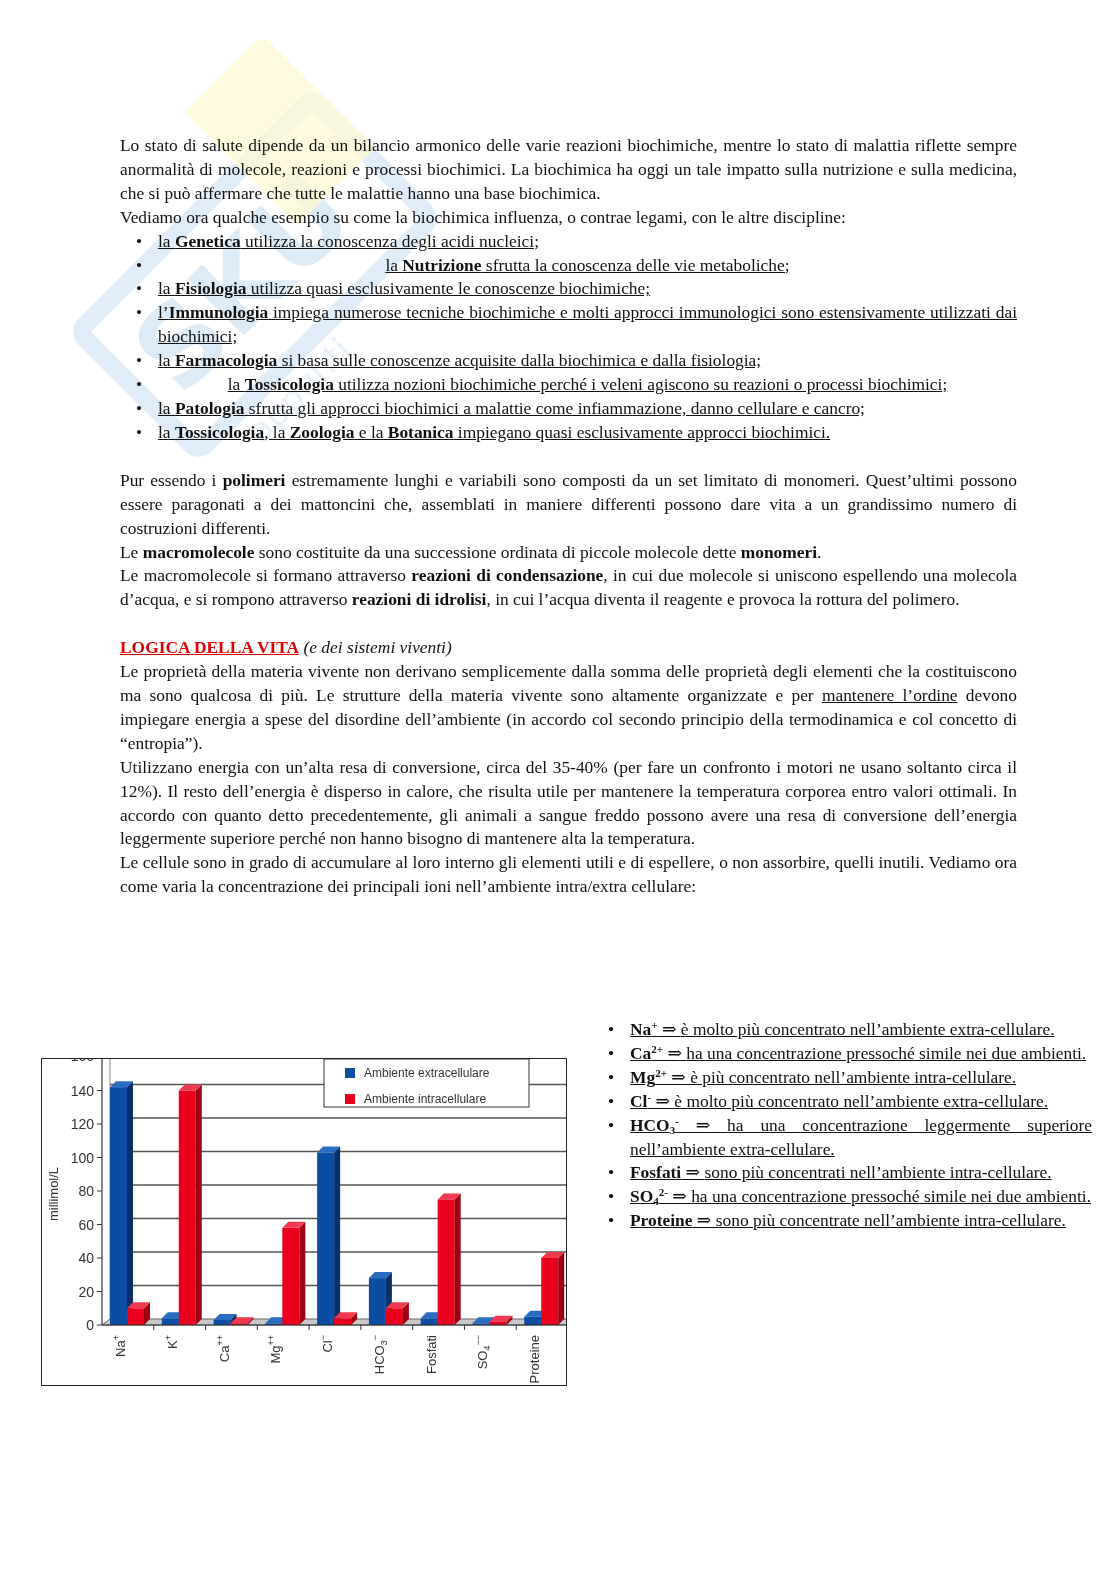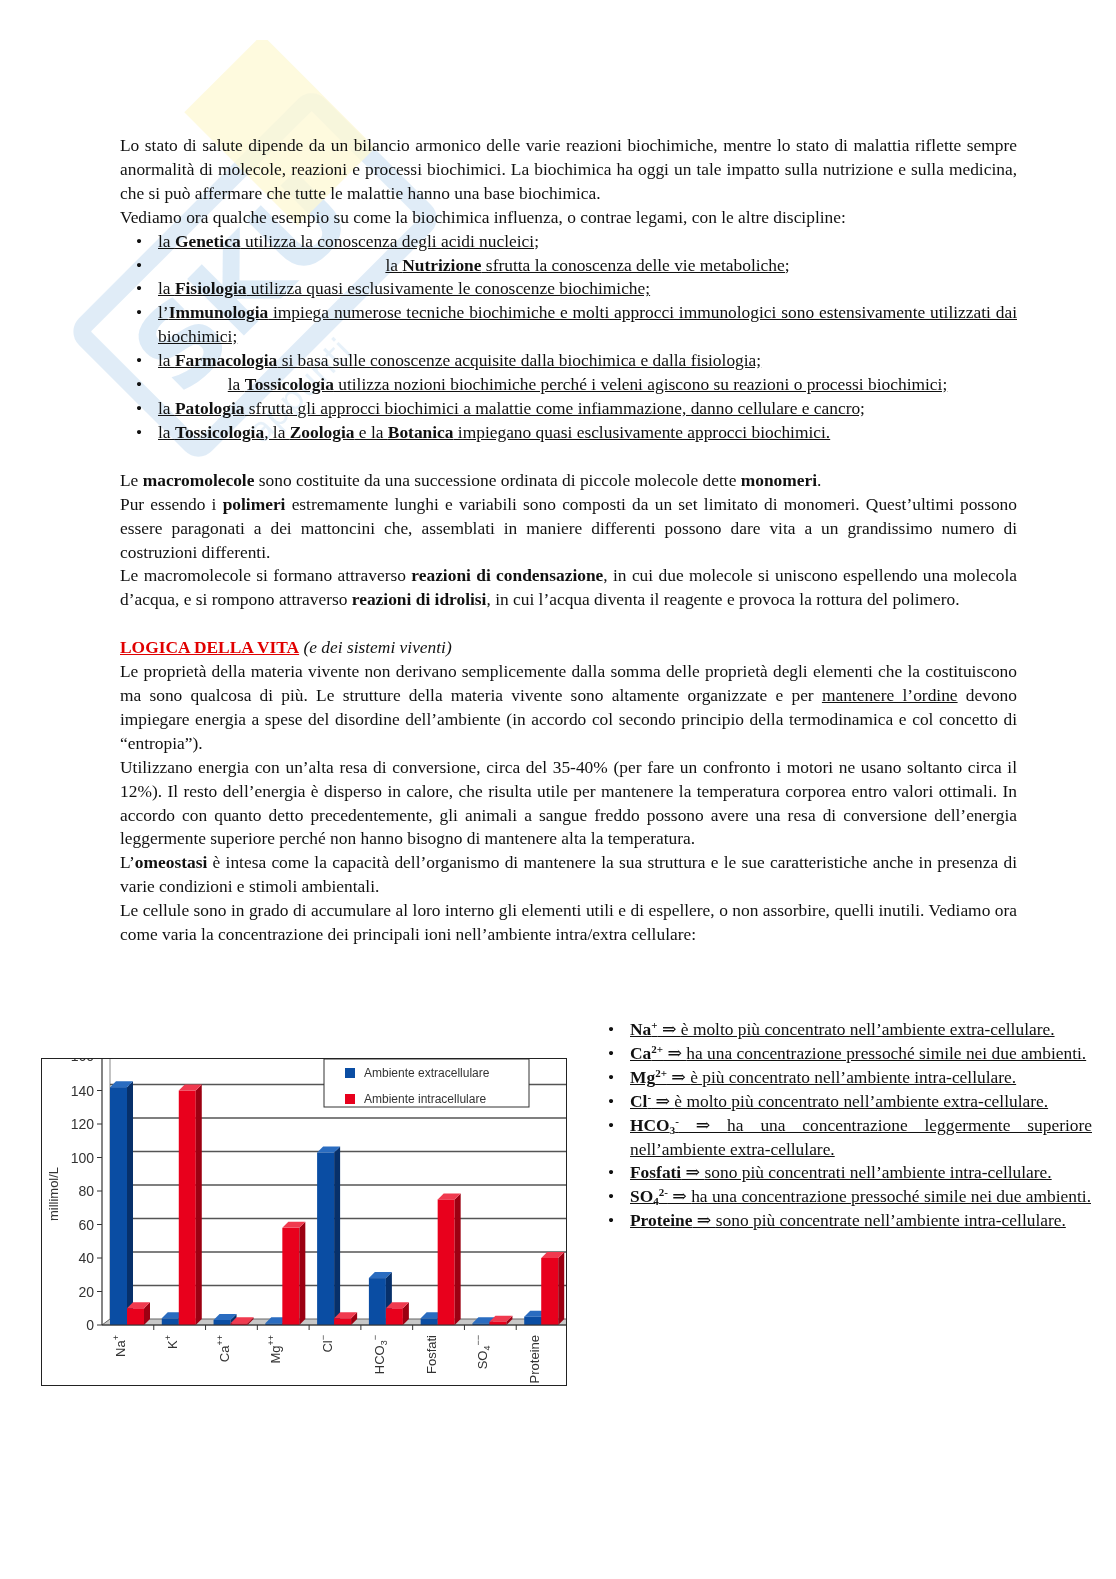--- a/index.html
+++ b/index.html
@@ -60,42 +60,39 @@
       <li style="text-align: left;"><span>la </span><b>Fisiologia</b><span> utilizza quasi esclusivamente le conoscenze biochimiche;</span></li>
       <li><span>l’</span><b>Immunologia</b><span> impiega numerose tecniche biochimiche e molti approcci immunologici sono estensivamente utilizzati dai biochimici;</span></li>
       <li style="text-align: left;"><span>la </span><b>Farmacologia</b><span> si basa sulle conoscenze acquisite dalla biochimica e dalla fisiologia;</span></li>
       <li style="text-align: center;"><span>la </span><b>Tossicologia</b><span> utilizza nozioni biochimiche perché i veleni agiscono su reazioni o processi biochimici;</span></li>
       <li style="text-align: left;"><span>la </span><b>Patologia</b><span> sfrutta gli approcci biochimici a malattie come infiammazione, danno cellulare e cancro;</span></li>
       <li style="text-align: left;"><span>la </span><b>Tossicologia</b><span>, la </span><b>Zoologia</b><span> e la </span><b>Botanica</b><span> impiegano quasi esclusivamente approcci biochimici.</span></li>
     </ul>
 
   <div class="spacer"></div>
 
+  <p>
+    <span>Pur essendo i </span><b>polimeri</b><span> estremamente lunghi e variabili sono composti da un set limitato di monomeri. Quest’ultimi possono essere paragonati a dei mattoncini che, assemblati in maniere differenti possono dare vita a un grandissimo numero di costruzioni differenti.</span>
+  </p>
   <p style="text-align:left">
     <span>Le </span><b>macromolecole</b><span> sono costituite da una successione ordinata di piccole molecole dette </span><b>monomeri</b><span>.</span>
   </p>
   <p>
-    <span>Pur essendo i </span><b>polimeri</b><span> estremamente lunghi e variabili sono composti da un set limitato di monomeri. Quest’ultimi possono essere paragonati a dei mattoncini che, assemblati in maniere differenti possono dare vita a un grandissimo numero di costruzioni differenti.</span>
-  </p>
-  <p>
     <span>Le macromolecole si formano attraverso </span><b>reazioni di condensazione</b><span>, in cui due molecole si uniscono espellendo una molecola d’acqua, e si rompono attraverso </span><b>reazioni di idrolisi</b><span>, in cui l’acqua diventa il reagente e provoca la rottura del polimero.</span>
   </p>
 
   <div class="spacer"></div>
 
   <p>
     <span class="section-title">LOGICA DELLA VITA</span><i> (e dei sistemi viventi)</i>
   </p>
   <p>
     <span>Le proprietà della materia vivente non derivano semplicemente dalla somma delle proprietà degli elementi che la costituiscono ma sono qualcosa di più. Le strutture della materia vivente sono altamente organizzate e per </span><span class="u">mantenere l’ordine</span><span> devono impiegare energia a spese del disordine dell’ambiente (in accordo col secondo principio della termodinamica e col concetto di “entropia”).</span>
   </p>
   <p>Utilizzano energia con un’alta resa di conversione, circa del 35-40% (per fare un confronto i motori ne usano soltanto circa il 12%). Il resto dell’energia è disperso in calore, che risulta utile per mantenere la temperatura corporea entro valori ottimali. In accordo con quanto detto precedentemente, gli animali a sangue freddo possono avere una resa di conversione dell’energia leggermente superiore perché non hanno bisogno di mantenere alta la temperatura.</p>
-  <p>
-    <span>L’</span><b>omeostasi</b><span> è intesa come la capacità dell’organismo di mantenere la sua struttura e le sue caratteristiche anche in presenza di varie condizioni e stimoli ambientali.</span>
-  </p>
   <p>Le cellule sono in grado di accumulare al loro interno gli elementi utili e di espellere, o non assorbire, quelli inutili. Vediamo ora come varia la concentrazione dei principali ioni nell’ambiente intra/extra cellulare:</p>
 </div>
 
 <div class="chart-box">
   <svg id="chart" width="526" height="328">
       <line x1="68" y1="0" x2="68" y2="260" stroke="#888" stroke-width="1"></line>
       <line x1="68" y1="226.5" x2="526" y2="226.5" stroke="#555" stroke-width="1.3"></line>
       <line x1="68" y1="193" x2="526" y2="193" stroke="#555" stroke-width="1.3"></line>
       <line x1="68" y1="159.5" x2="526" y2="159.5" stroke="#555" stroke-width="1.3"></line>
       <line x1="68" y1="126" x2="526" y2="126" stroke="#555" stroke-width="1.3"></line>

